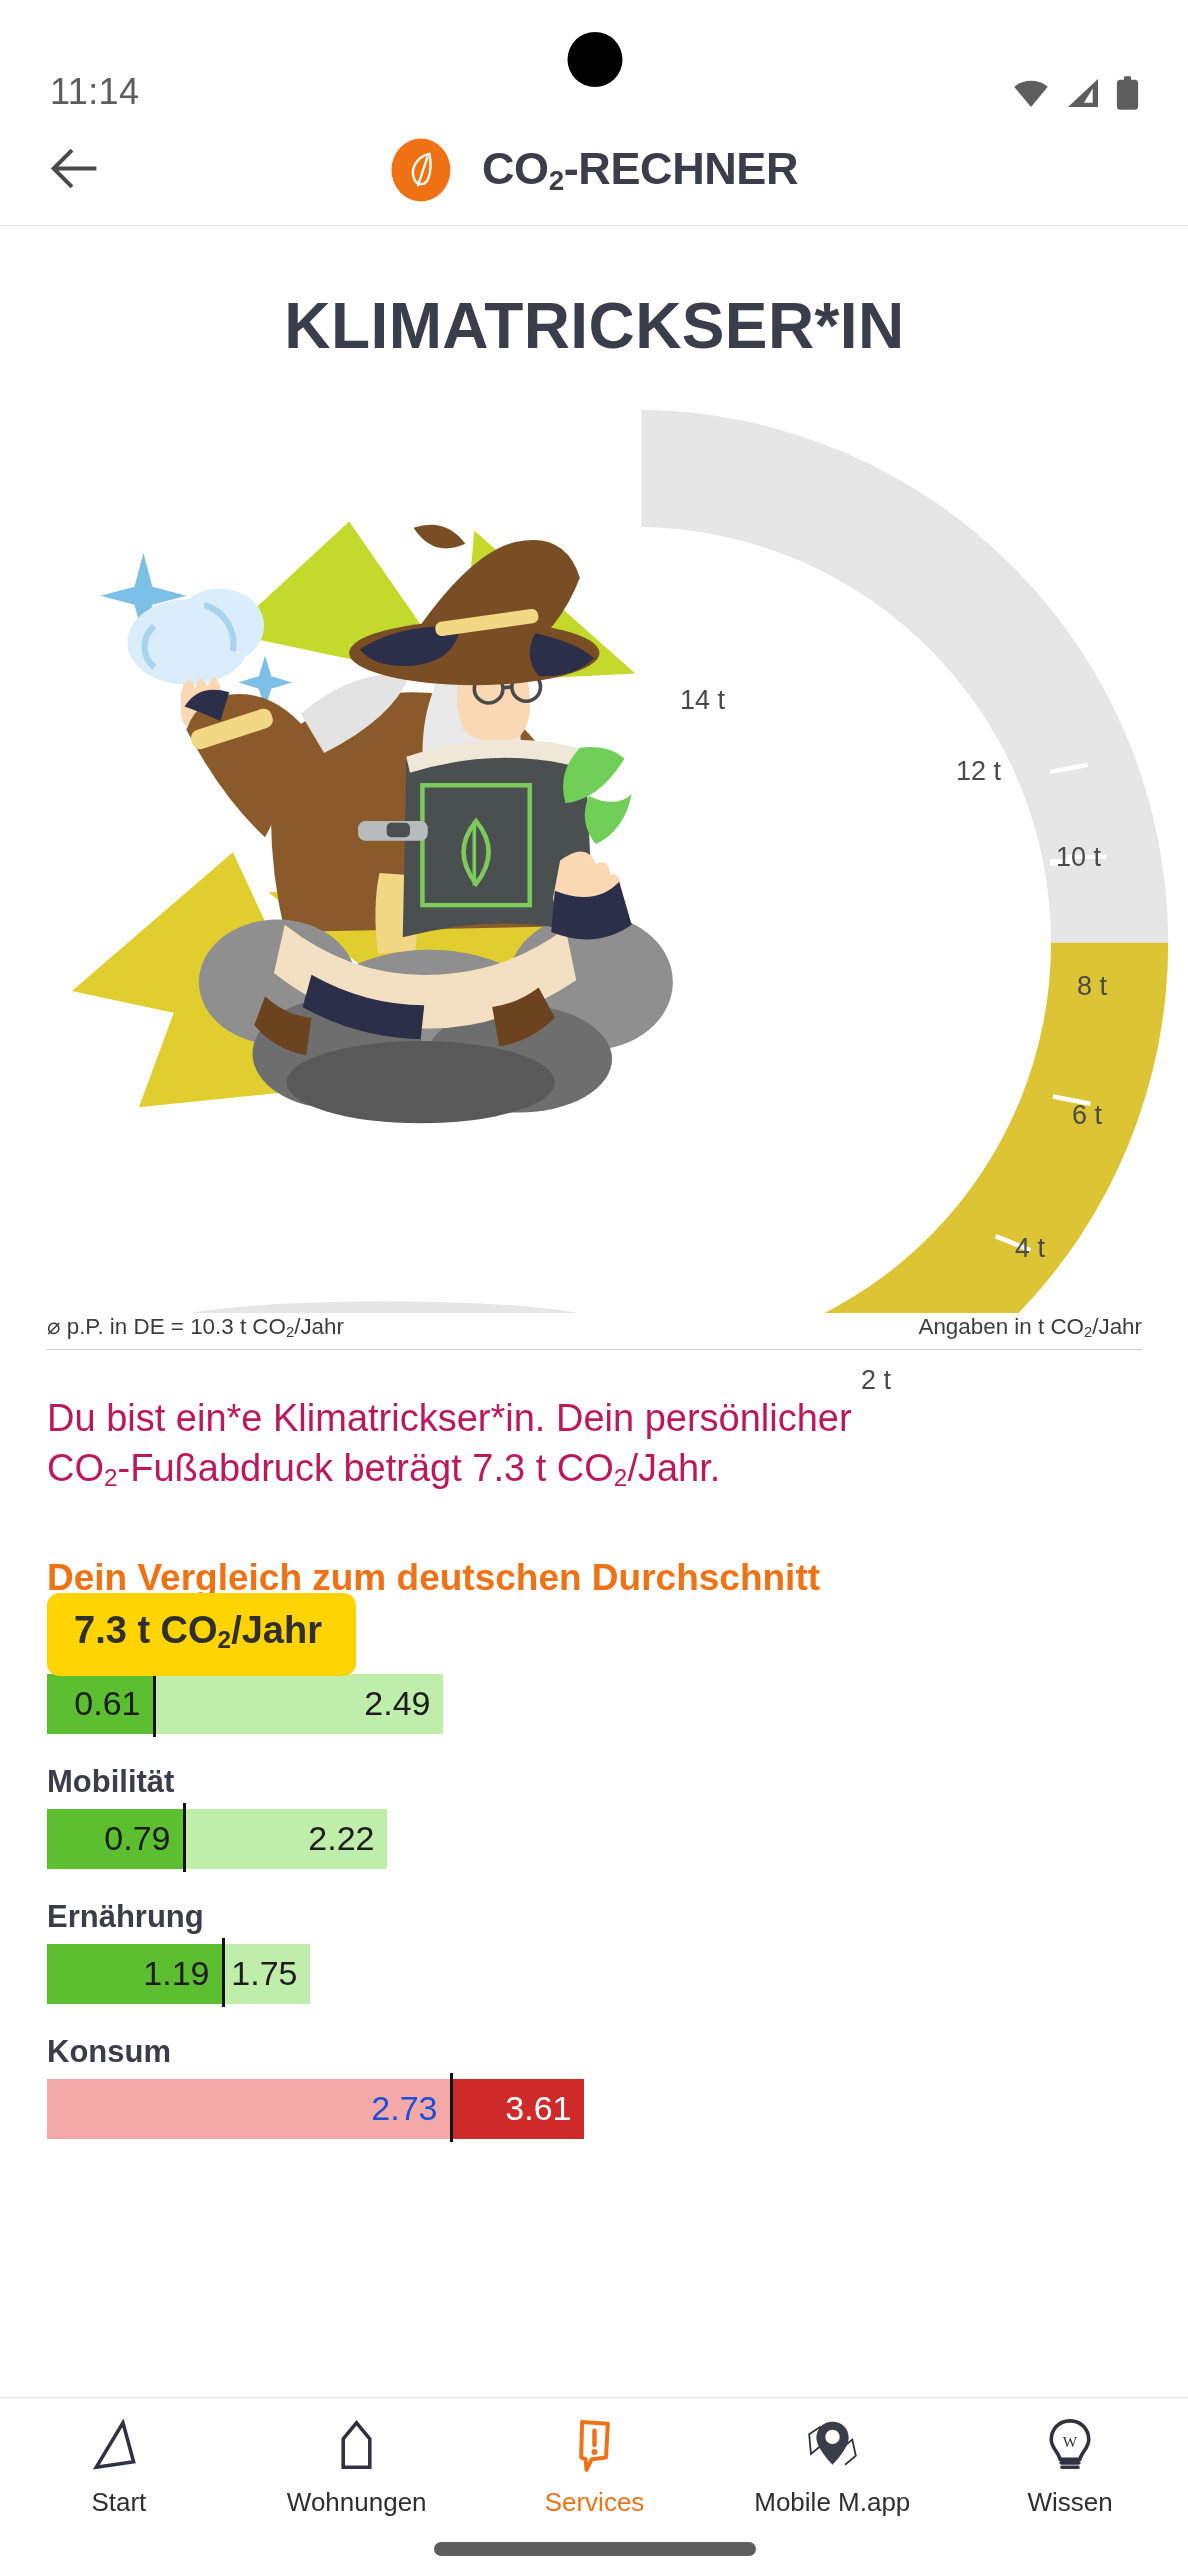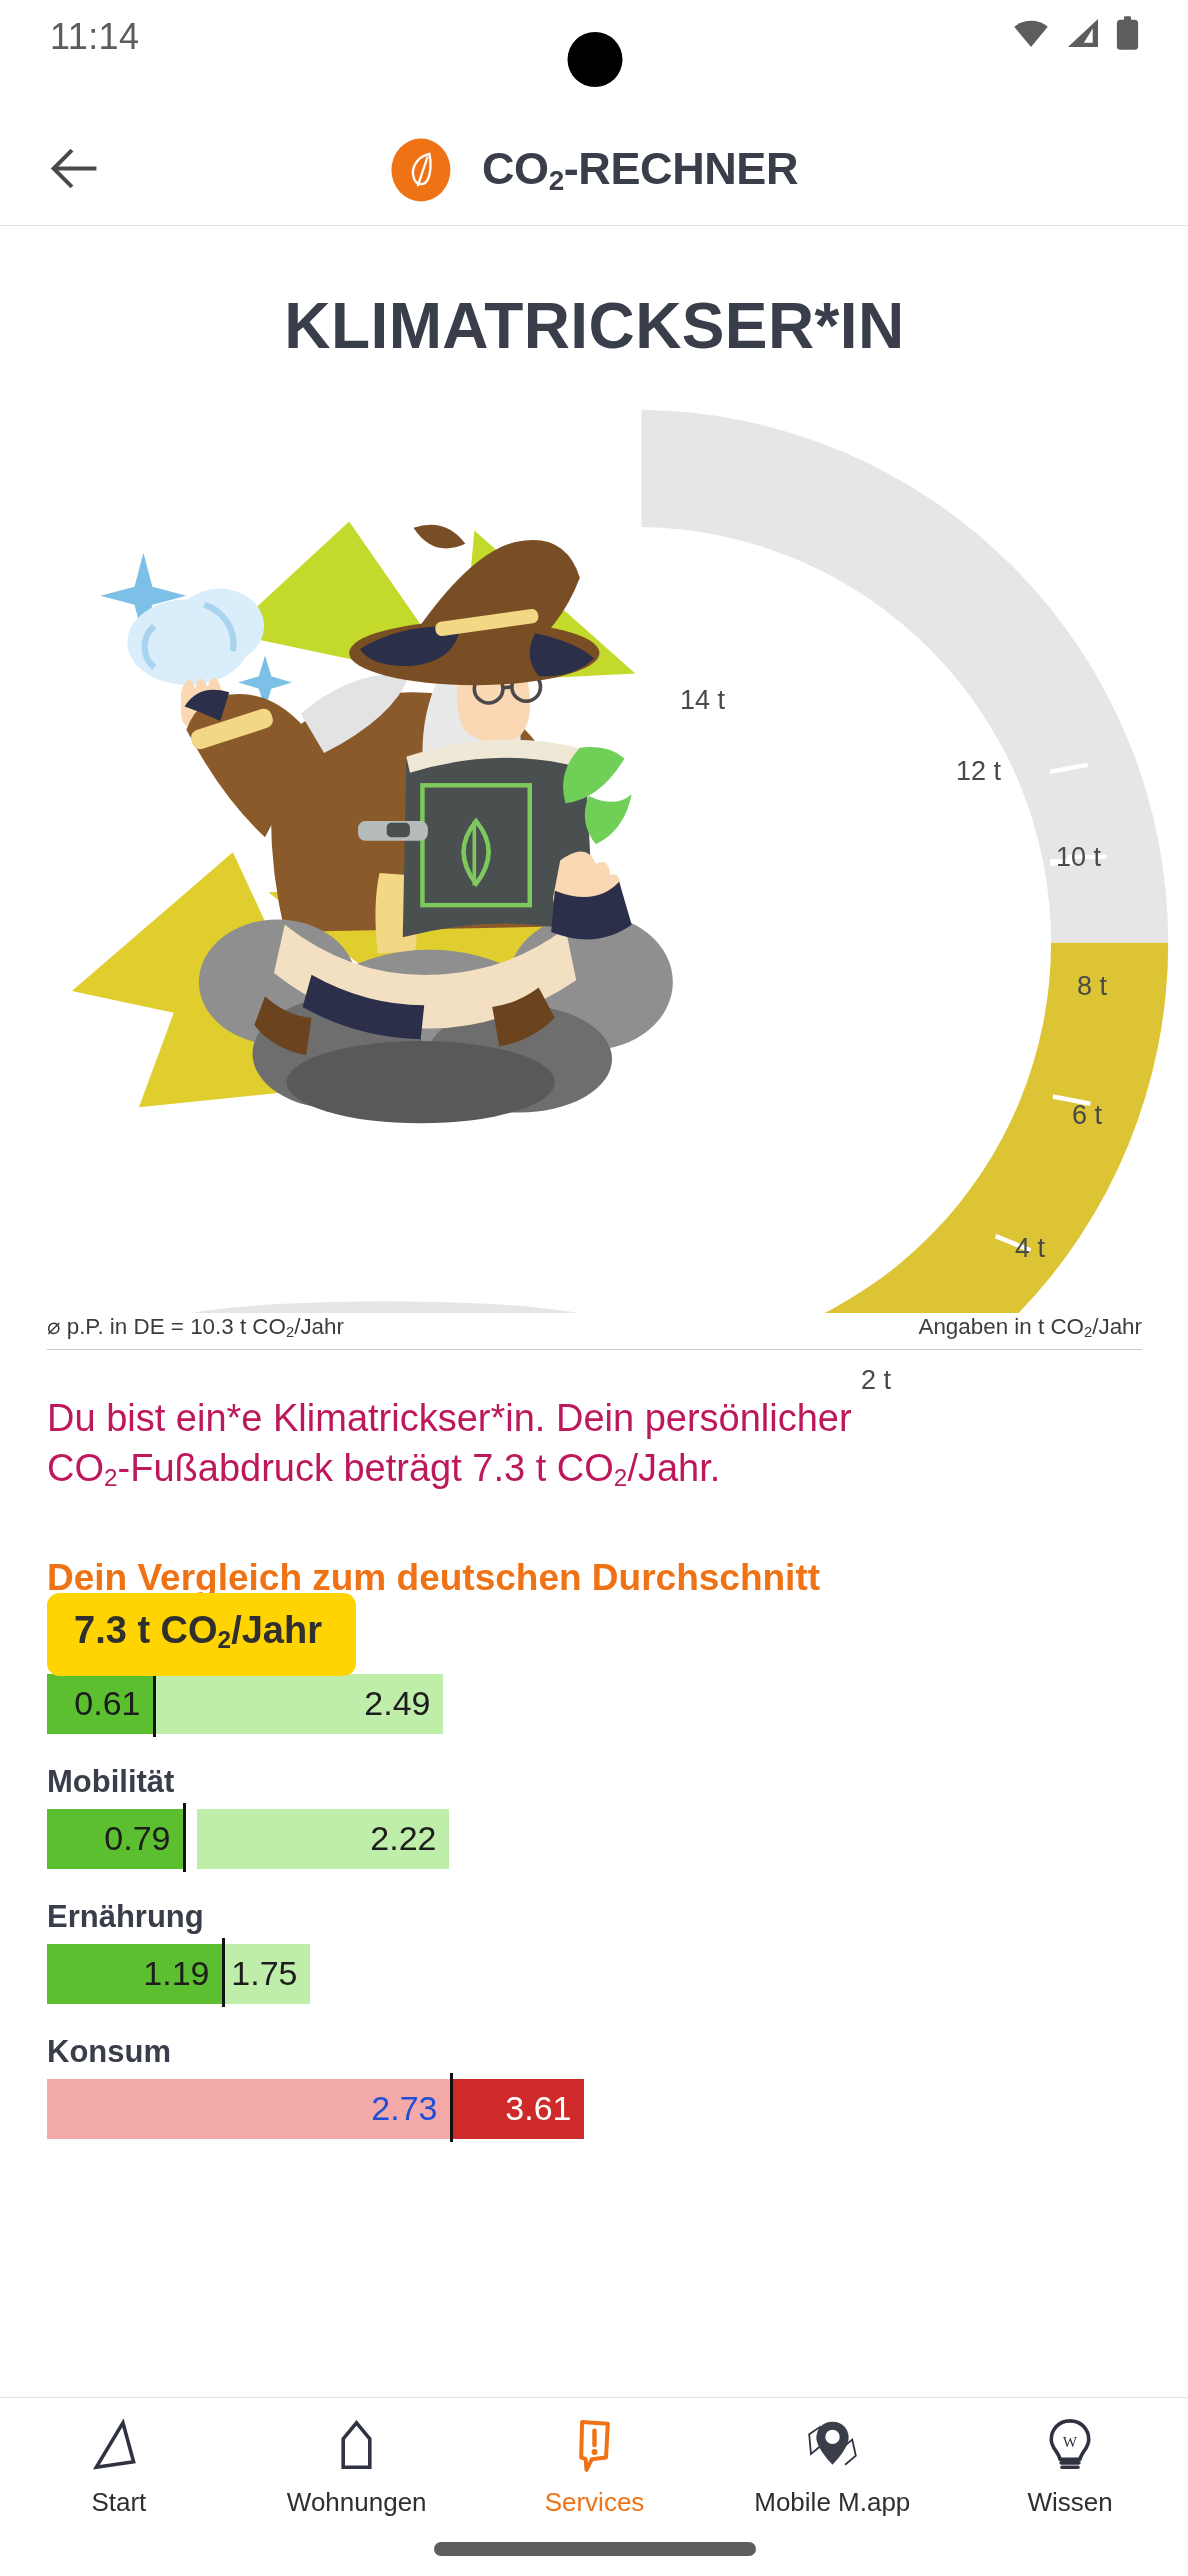--- a/index.html
+++ b/index.html
@@ -13,22 +13,22 @@
     position: relative;
     width: 1189px; height: 2576px;
     background: #ffffff;
     display: flex; flex-direction: column;
   }
 
   
   .statusbar {
     position: relative;
     height: 114px; flex: 0 0 114px;
-    display: flex; align-items: flex-start;
-    padding: 16px 50px;
+    display: flex; align-items: flex-end;
+    padding: 1px 50px;
     background: #fff;
   }
   .status-time {
     font-size: 36px; color: #5d5d5d; letter-spacing: 0.4px;
   }
   .status-spacer { flex: 1; }
   .status-icons { display: flex; align-items: center; gap: 15px; }
   .punchhole {
     position: absolute; left: 50%; top: 32px;
     transform: translateX(-50%);
@@ -365,21 +365,21 @@
           <div class="seg user-green" style="width:106px;">0.61</div>
           <div class="seg rest-green" style="width:290px;">2.49</div>
           <div class="divider-line" style="left:106px;"></div>
         </div>
       </div>
 
       <div class="bar-group">
         <div class="bar-label">Mobilität</div>
         <div class="bar-row">
           <div class="seg user-green" style="width:136px;">0.79</div>
-          <div class="seg rest-green" style="width:252px;margin-left:14px;">2.22</div>
+          <div class="seg rest-green" style="width:204px;">2.22</div>
           <div class="divider-line" style="left:136px;"></div>
         </div>
       </div>
 
       <div class="bar-group">
         <div class="bar-label">Ernährung</div>
         <div class="bar-row">
           <div class="seg user-green" style="width:175px;">1.19</div>
           <div class="seg rest-green" style="width:88px;">1.75</div>
           <div class="divider-line" style="left:175px;"></div>

